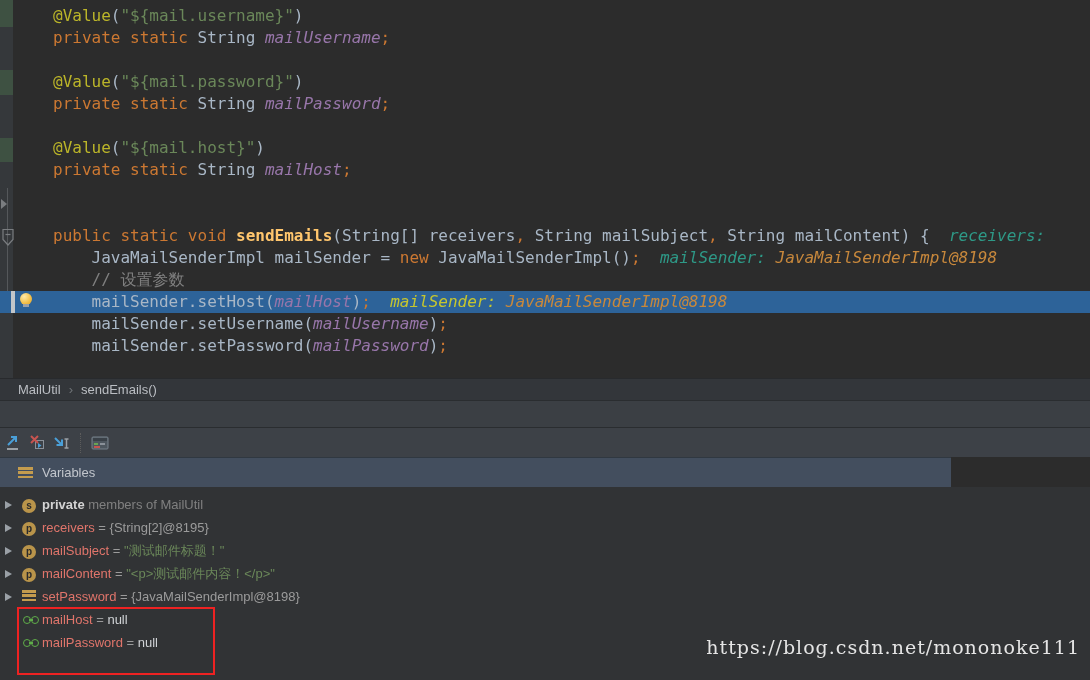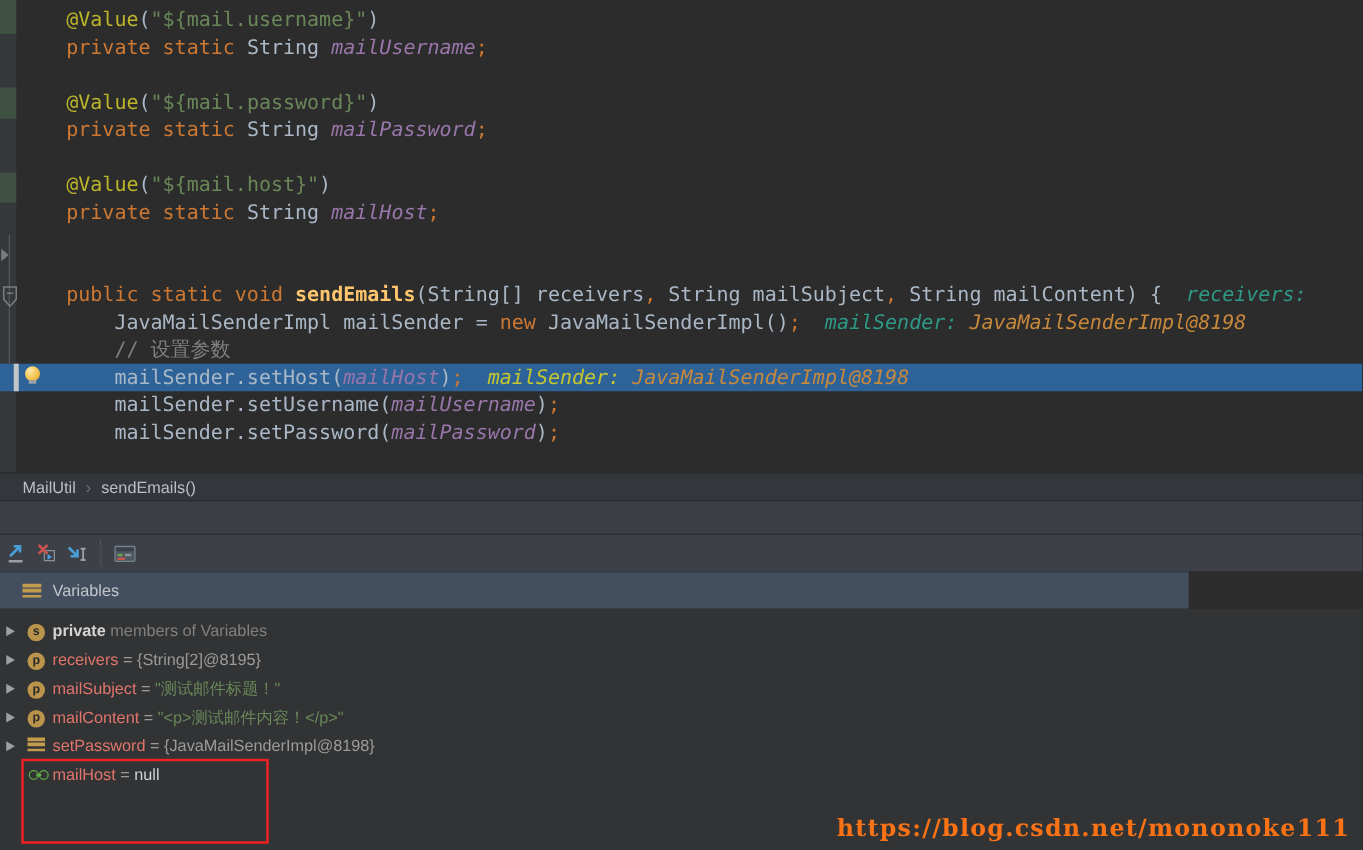--- a/index.html
+++ b/index.html
@@ -70,22 +70,22 @@
   .vname { color:#e0756b; }
   .vwhite { color:#d4d4d4; }
   .vgray { color:#808080; }
   .veq { color:#9b9b9b; }
   .v-ref { color:#9b9b9b;text-align:center; }
   .v-string { color:#6a8759; }
   .v-null { color:#d0d3d6; }
 
   .red-box { position:absolute; left:17px; top:120px; width:198px; height:68px;
     border:2.5px solid #ee2222; z-index:5; }
-  .watermark { position:absolute; right:10px; bottom:6px; z-index:6; color:#f97316;
-    font-family:"DejaVu Serif", serif; font-size:19px; letter-spacing:1px;font-weight:bold; }
+  .watermark { position:absolute; right:10px; bottom:22px; z-index:6; color:#e5e5e5;
+    font-family:"DejaVu Serif", serif; font-size:19px; letter-spacing:1px; }
 </style>
 </head>
 <body>
 
 <div class="app">
 
   <div class="editor">
     <div class="gutter-col">
       <div class="vcs-strip" style="top:0; height:27px;"></div>
       <div class="vcs-strip" style="top:70px; height:25px;"></div>
@@ -147,21 +147,21 @@
         <i></i>
       </span>
     <span>Variables</span>
   </div>
 
   <div class="var-tree">
     <div id="var-rows">
         <div class="vrow">
           <span class="tri"></span>
           <span class="rowicon"><span class="i-circle">s</span></span>
-          <span class="vtext"><span class="vwhite" style="font-weight: bold;">private</span><span class="vgray"> members of Variables</span></span>
+          <span class="vtext"><span class="vwhite" style="font-weight: bold;">private</span><span class="vgray"> members of MailUtil</span></span>
         </div>
         <div class="vrow">
           <span class="tri"></span>
           <span class="rowicon"><span class="i-circle">p</span></span>
           <span class="vtext"><span class="vname">receivers</span><span class="veq"> = </span><span class="v-ref">{String[2]@8195}</span></span>
         </div>
         <div class="vrow">
           <span class="tri"></span>
           <span class="rowicon"><span class="i-circle">p</span></span>
           <span class="vtext"><span class="vname">mailSubject</span><span class="veq"> = </span><span class="v-string">"测试邮件标题！"</span></span>
@@ -173,18 +173,22 @@
         </div>
         <div class="vrow">
           <span class="tri"></span>
           <span class="rowicon"><span class="i-field"><i></i><i></i><i></i></span></span>
           <span class="vtext"><span class="vname">setPassword</span><span class="veq"> = </span><span class="v-ref">{JavaMailSenderImpl@8198}</span></span>
         </div>
         <div class="vrow">
           <span class="rowicon"><span class="i-watch"><i></i></span></span>
           <span class="vtext"><span class="vname">mailHost</span><span class="veq"> = </span><span class="v-null">null</span></span>
         </div>
+        <div class="vrow">
+          <span class="rowicon"><span class="i-watch"><i></i></span></span>
+          <span class="vtext"><span class="vname">mailPassword</span><span class="veq"> = </span><span class="v-null">null</span></span>
+        </div>
       </div>
     <div class="red-box"></div>
   </div>
 
   <div class="watermark">https://blog.csdn.net/mononoke111</div>
 </div>
 
 </body></html>

